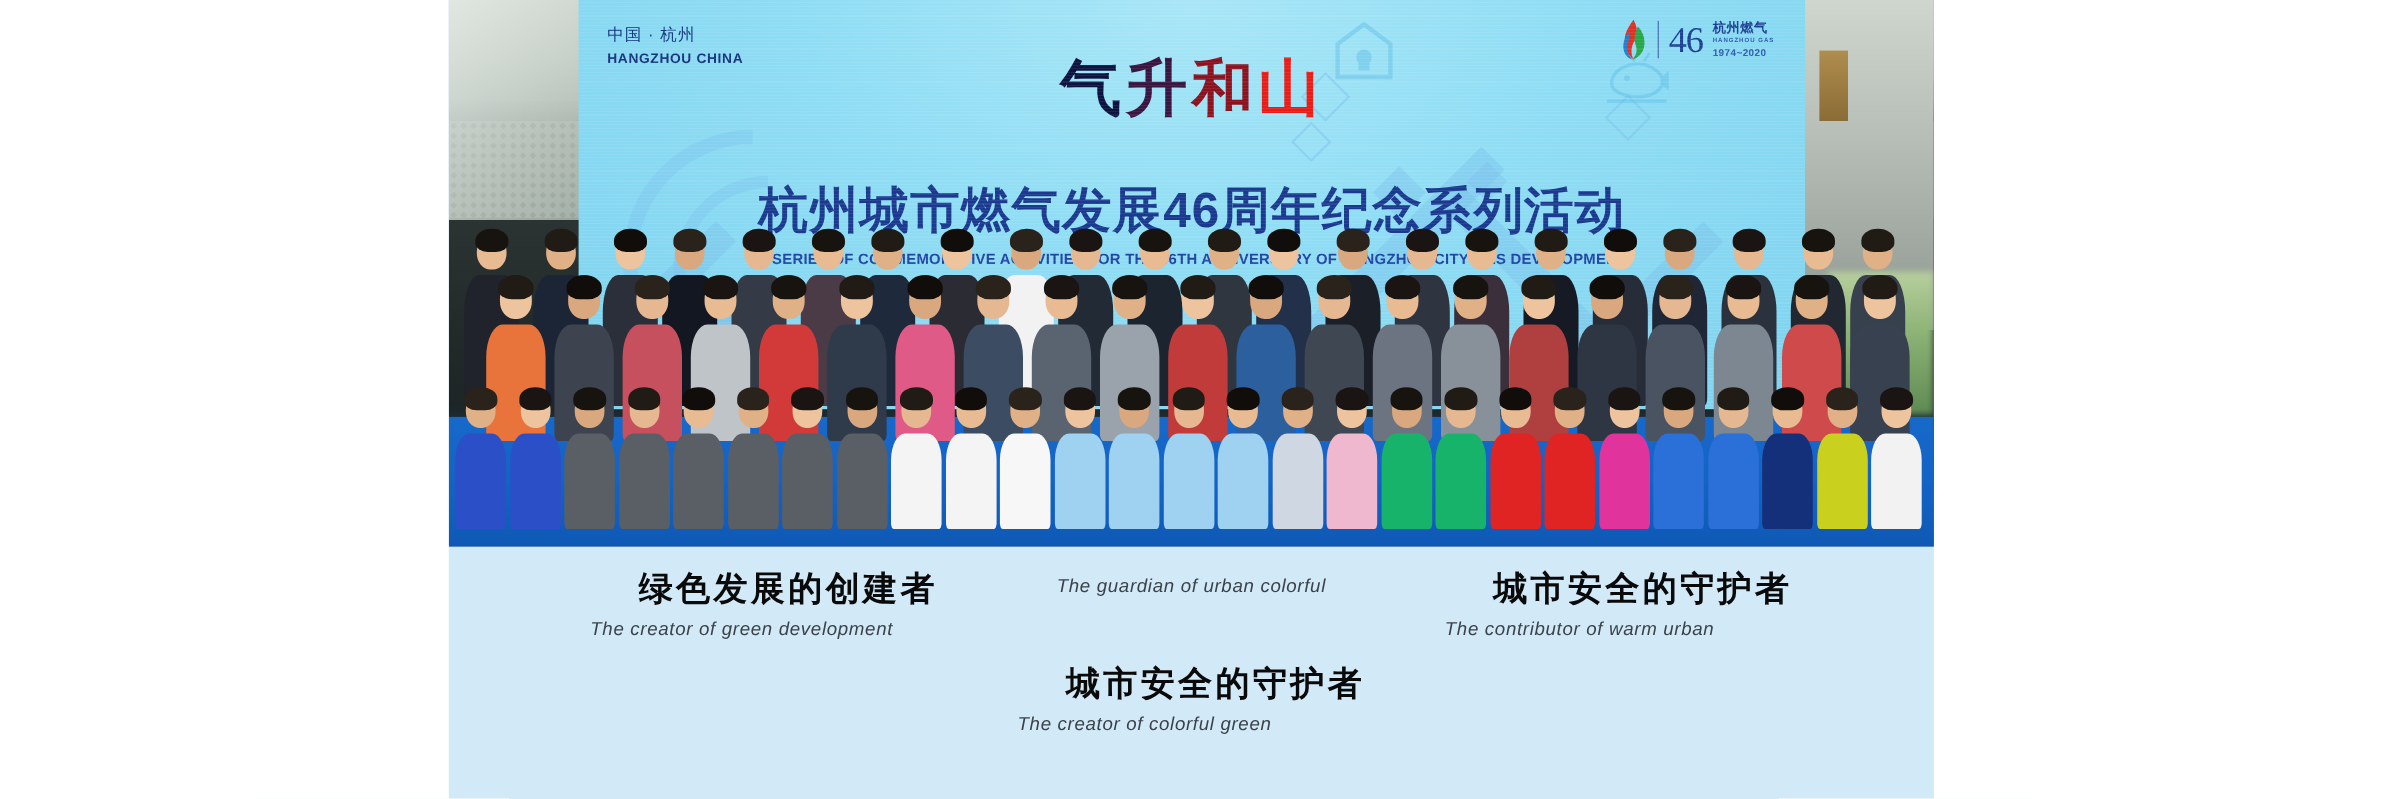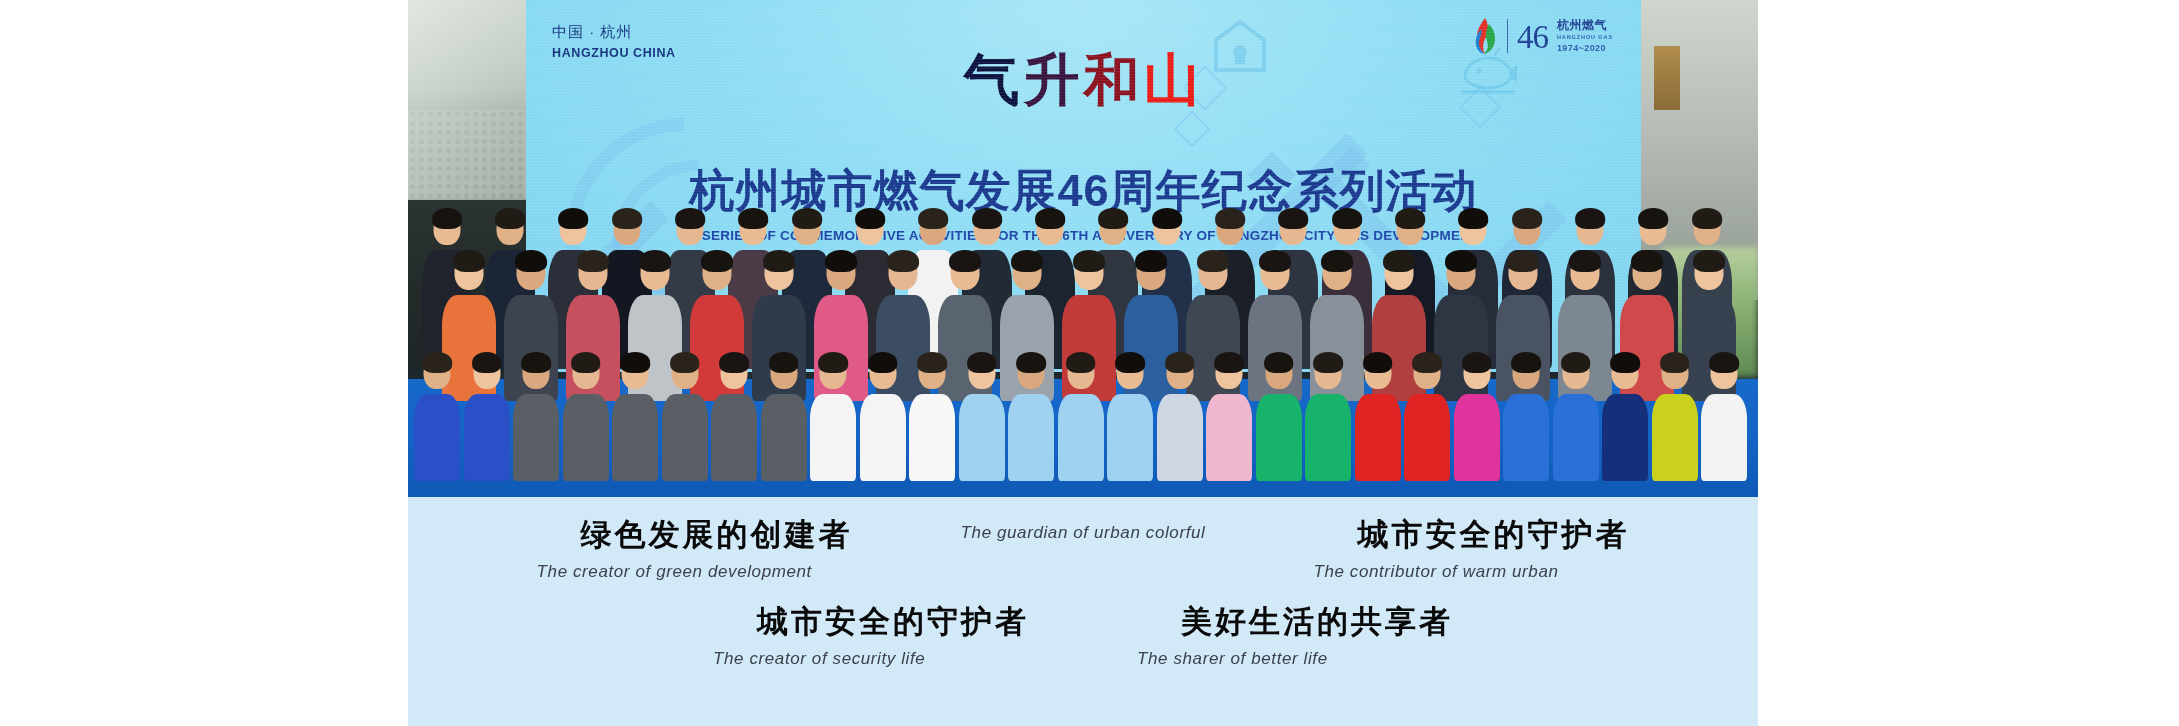--- a/index.html
+++ b/index.html
@@ -772,23 +772,19 @@
         </div>
         <div class="slogan">
           <span class="cn">城市安全的守护者</span>
           <span class="en">The contributor of warm urban</span>
         </div>
       </div>
 
       <div class="slogan-row row-2">
         <div class="slogan">
           <span class="cn">城市安全的守护者</span>
-          <span class="en">The creator of security life</span>
-        </div>
-        <div class="slogan">
-          <span class="cn">美好生活的共享者</span>
-          <span class="en">The sharer of better life</span>
+          <span class="en">The creator of colorful green</span>
         </div>
       </div>
     </div>
 
   </div>
 </div>
 
 </body></html>

